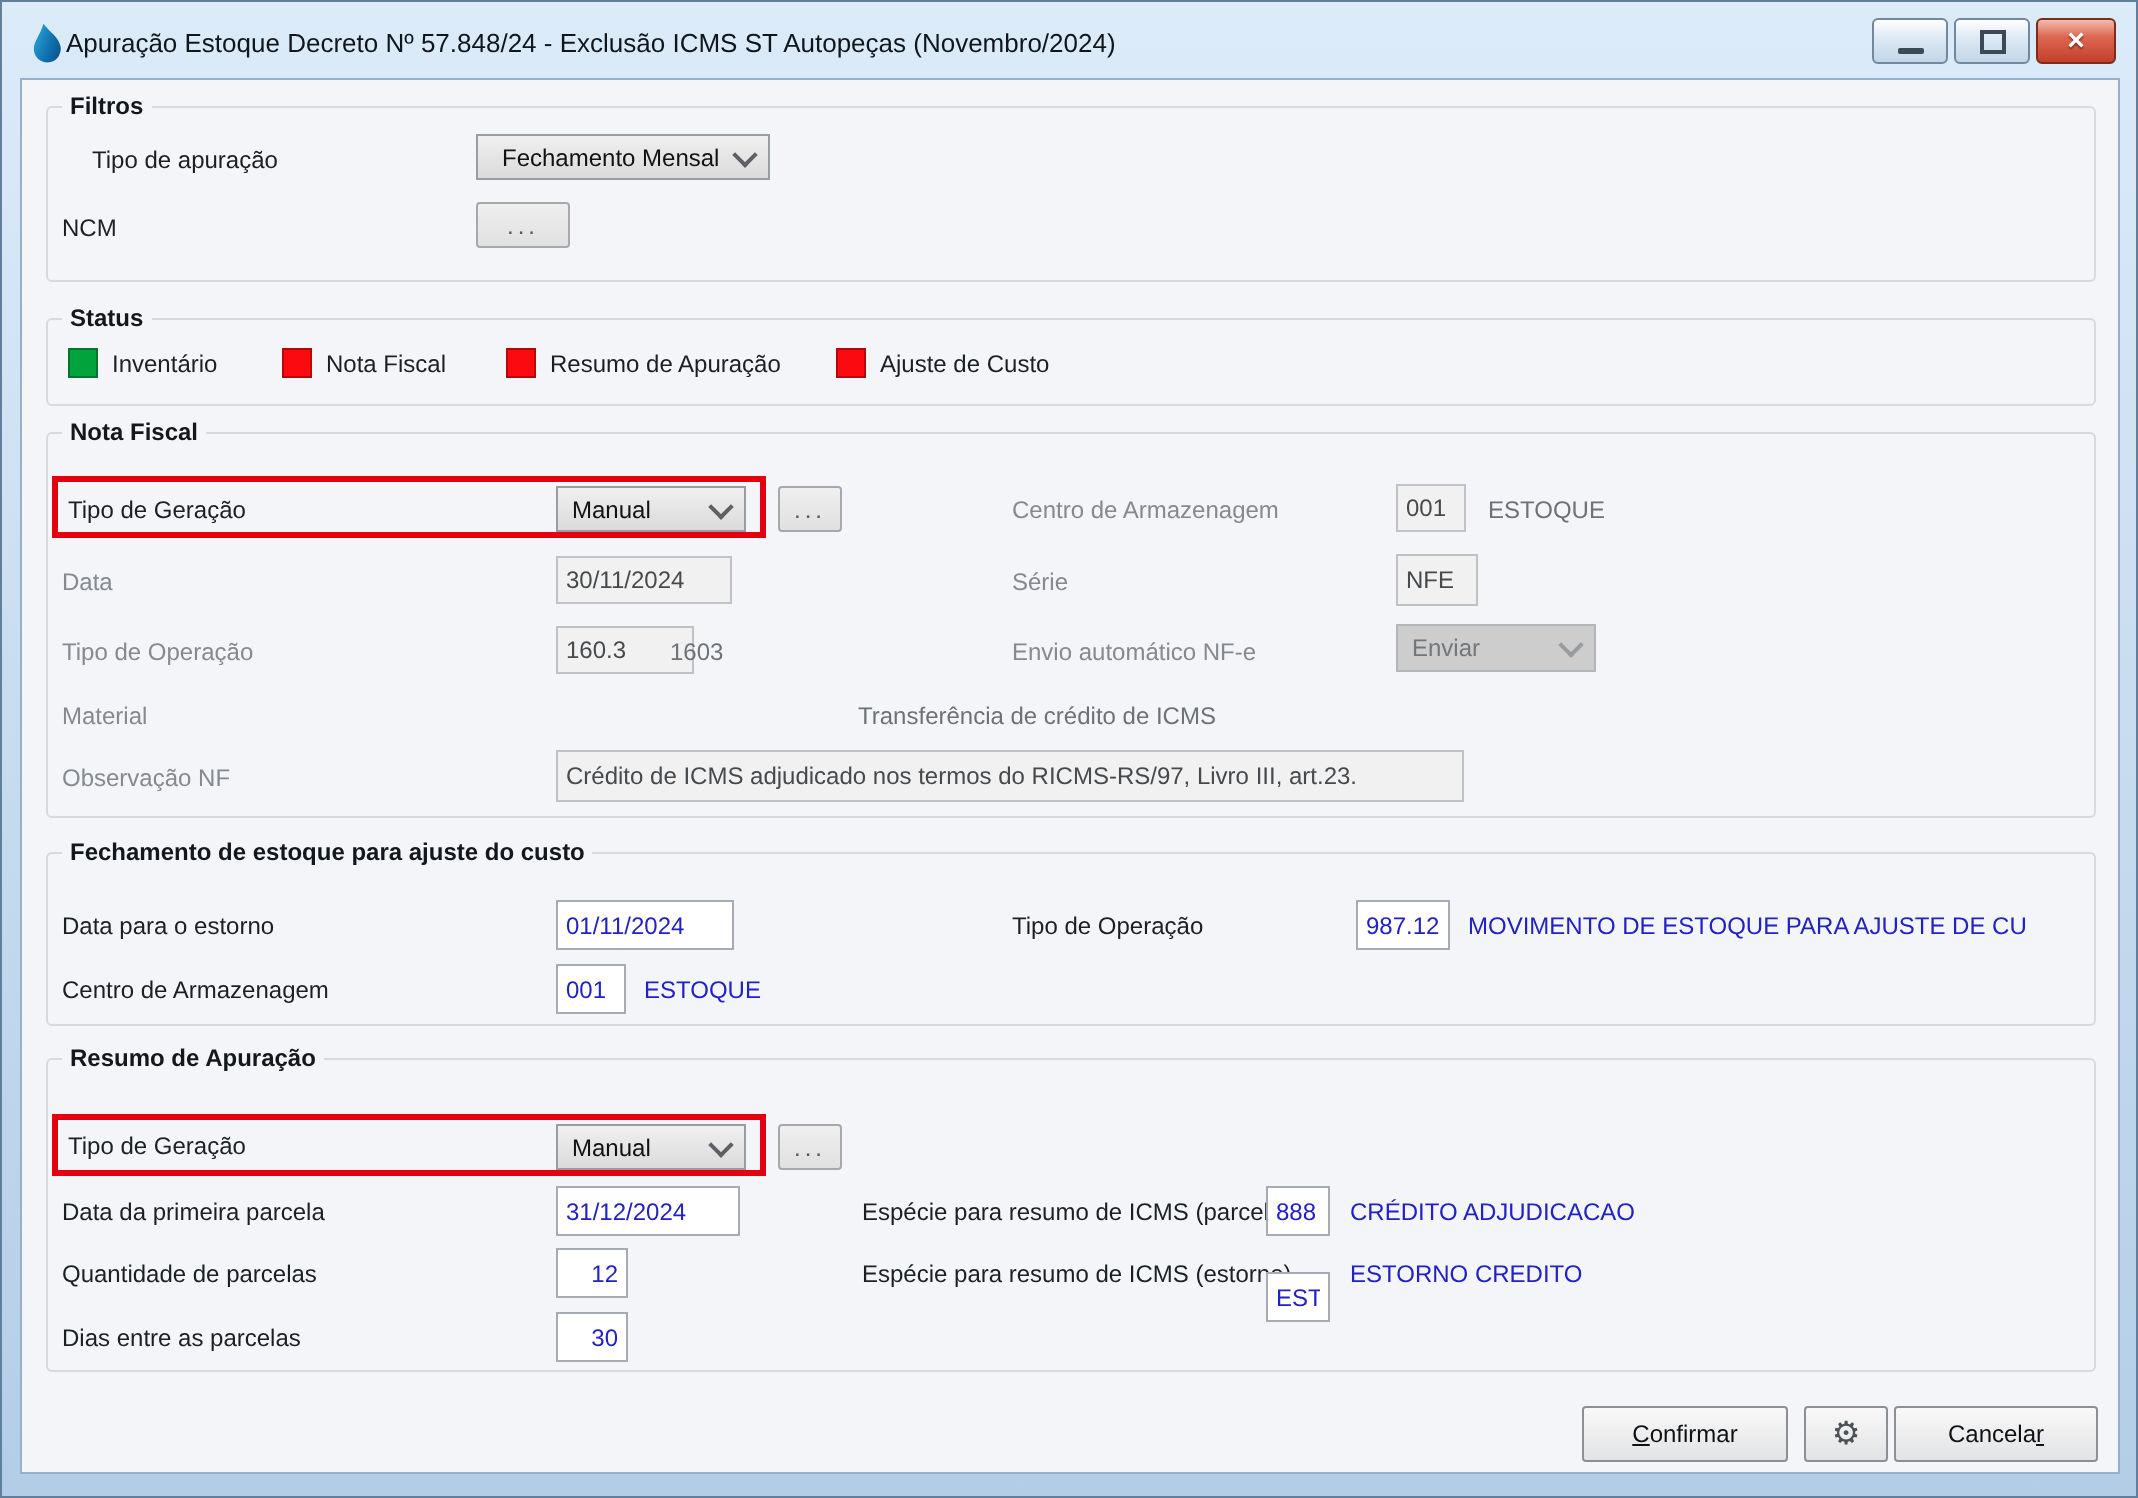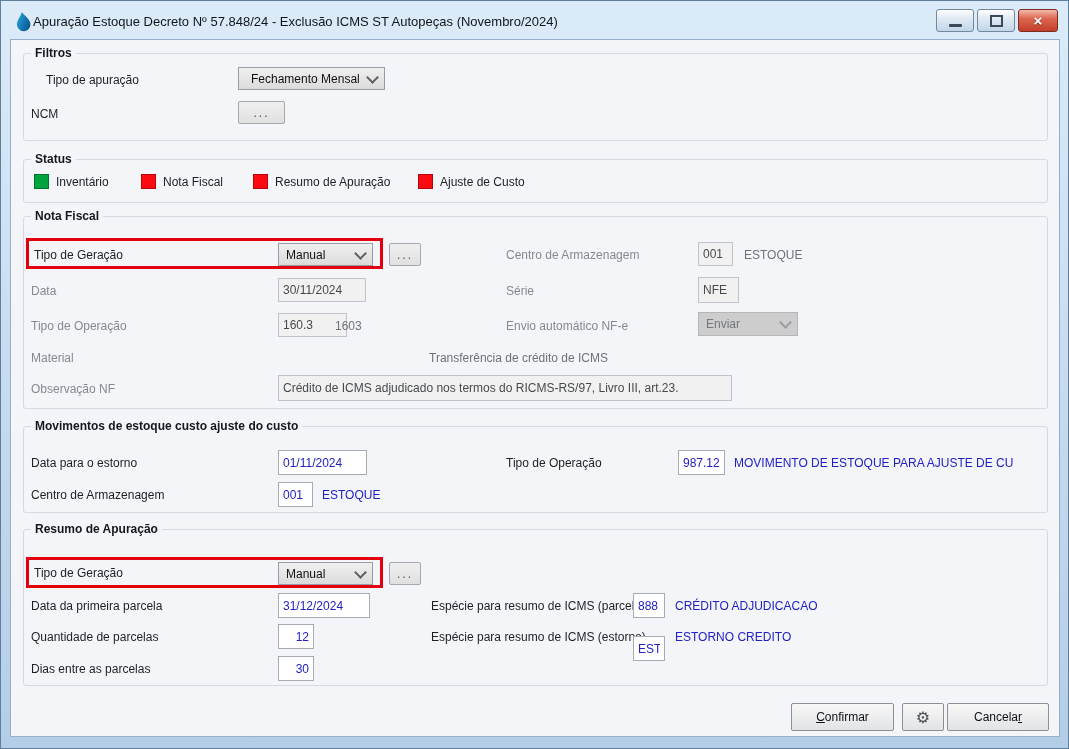--- a/index.html
+++ b/index.html
@@ -122,21 +122,21 @@
     <span class="chev"></span>
   </div>
 
   <span class="lbl dim" style="left:30px;top:350px;">Material</span>
   <span class="desc gray" style="left:428px;top:350px;">Transferência de crédito de ICMS</span>
 
   <span class="lbl dim" style="left:30px;top:381px;">Observação NF</span>
   <input class="inp dis" style="left: 277px; top: 374px; width: 454px; height: 26px;" readonly="" value="Crédito de ICMS adjudicado nos termos do RICMS-RS/97, Livro III, art.23.">
 
   <div class="grp" style="left:22px;top:425px;width:1025px;height:87px;"></div>
-  <span class="grp-title" style="left:30px;top:418px;">Movimentos de estoque custo ajuste do custo</span>
+  <span class="grp-title" style="left:30px;top:418px;">Fechamento de estoque para ajuste do custo</span>
   <span class="lbl" style="left:30px;top:455px;">Data para o estorno</span>
   <input class="inp" style="left: 277px; top: 449px; width: 89px; height: 25px;" value="01/11/2024">
   <span class="lbl" style="left:505px;top:455px;">Tipo de Operação</span>
   <input class="inp" style="left: 677px; top: 449px; width: 47px; height: 25px;" value="987.12">
   <span class="desc blue" style="left:733px;top:455px;">MOVIMENTO DE ESTOQUE PARA AJUSTE DE CU</span>
   <span class="lbl" style="left:30px;top:487px;">Centro de Armazenagem</span>
   <input class="inp" style="left: 277px; top: 481px; width: 35px; height: 25px;" value="001">
   <span class="desc blue" style="left:321px;top:487px;">ESTOQUE</span>
 
   <div class="grp" style="left:22px;top:528px;width:1025px;height:157px;"></div>

